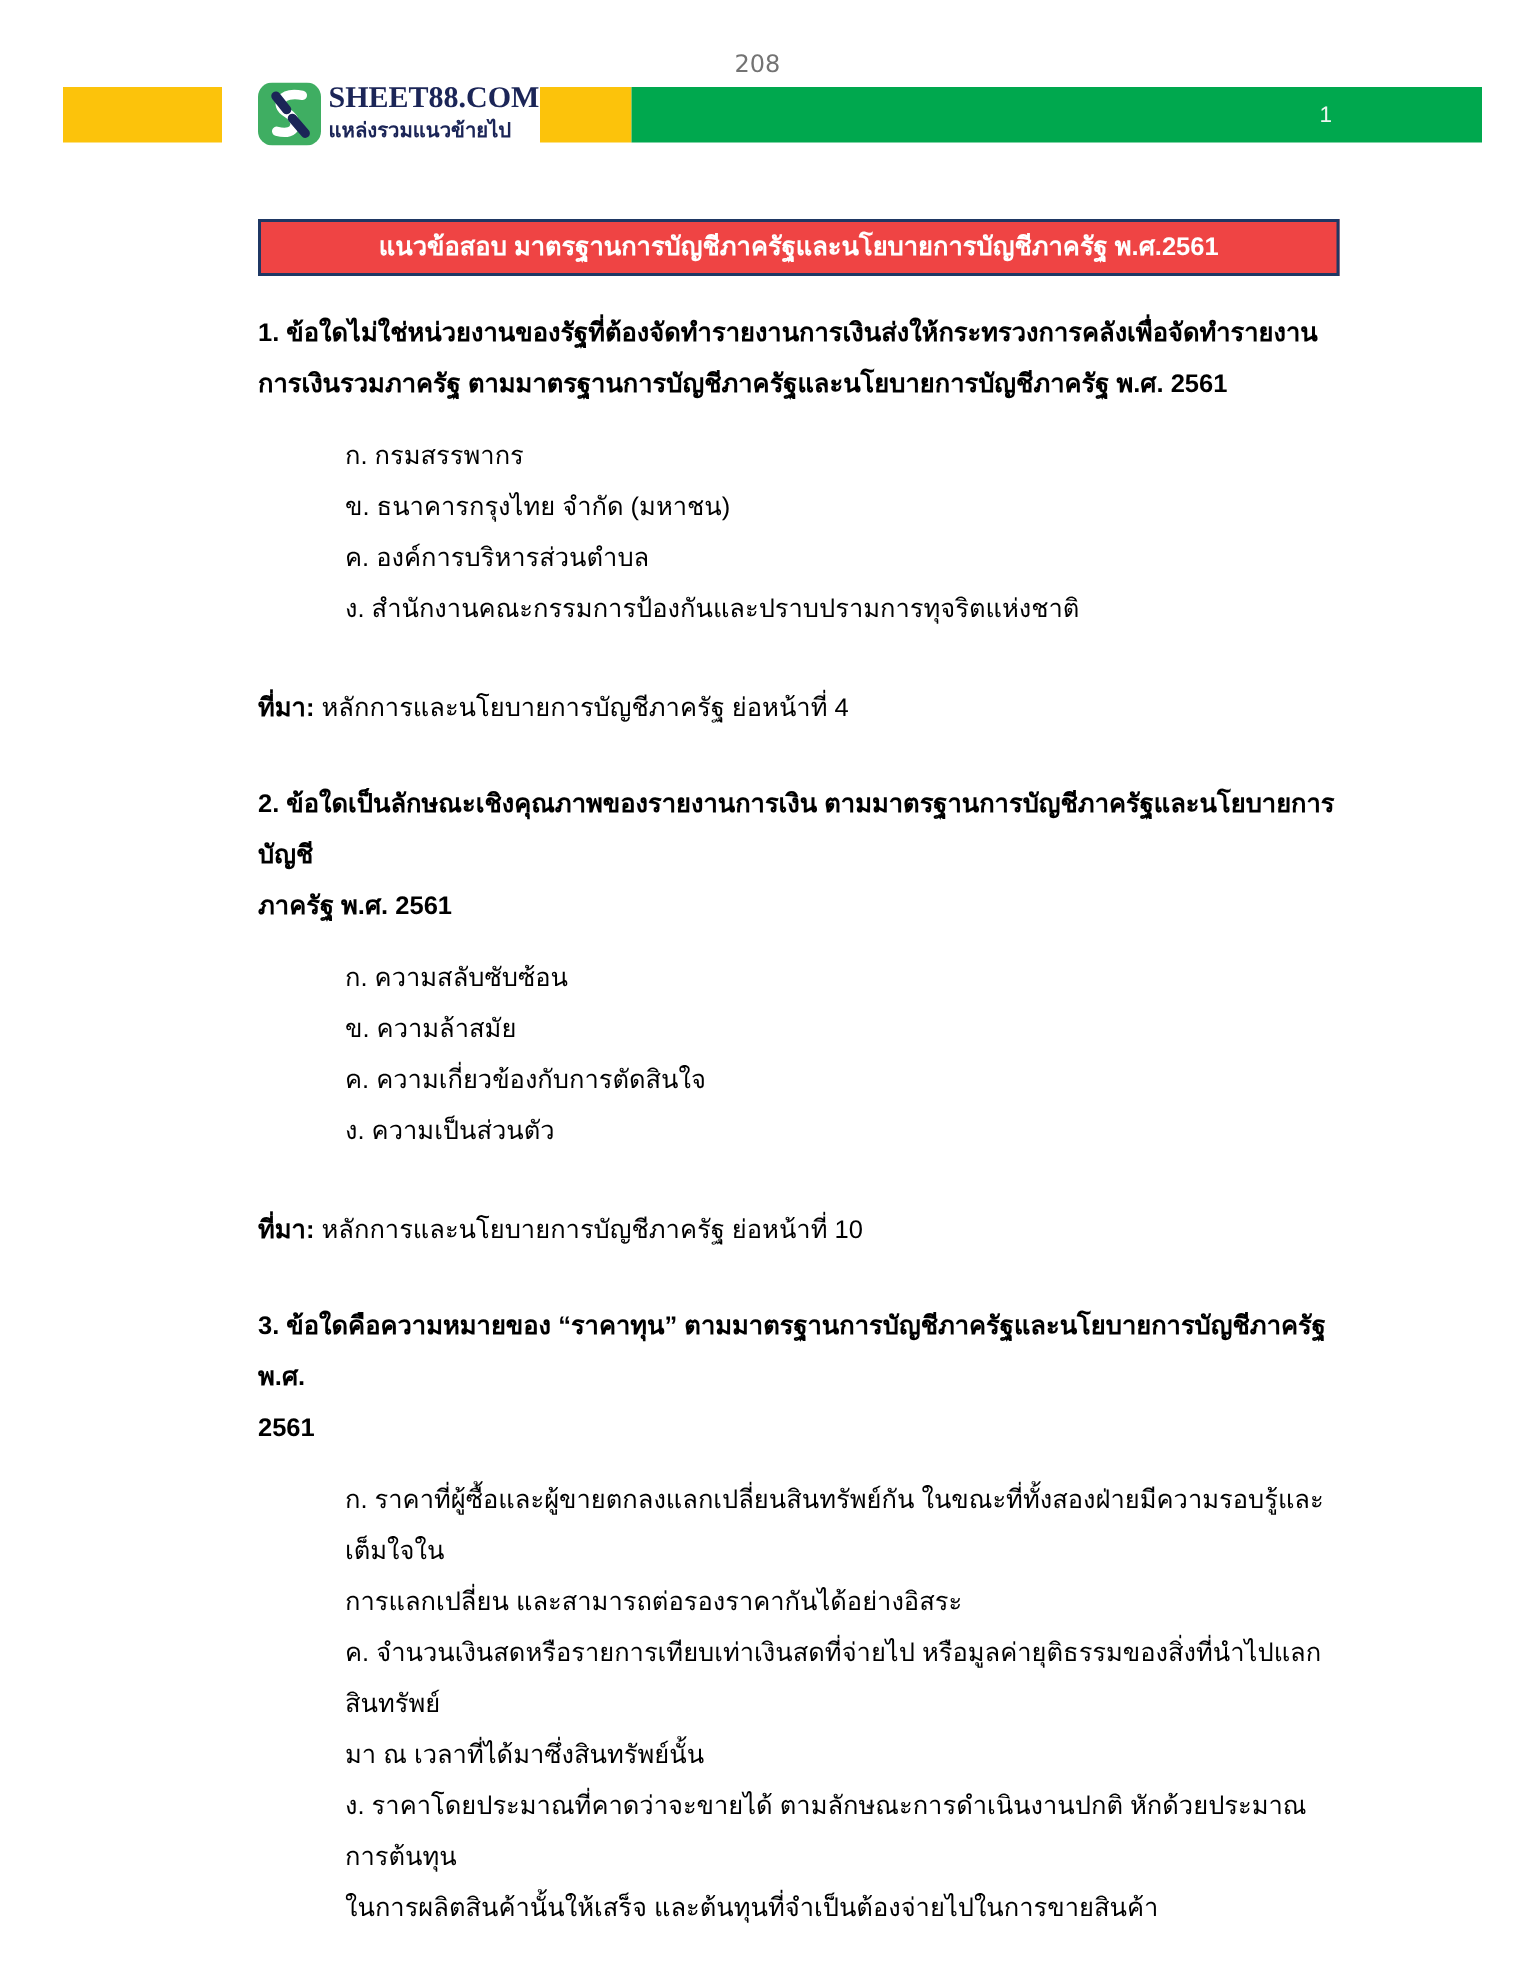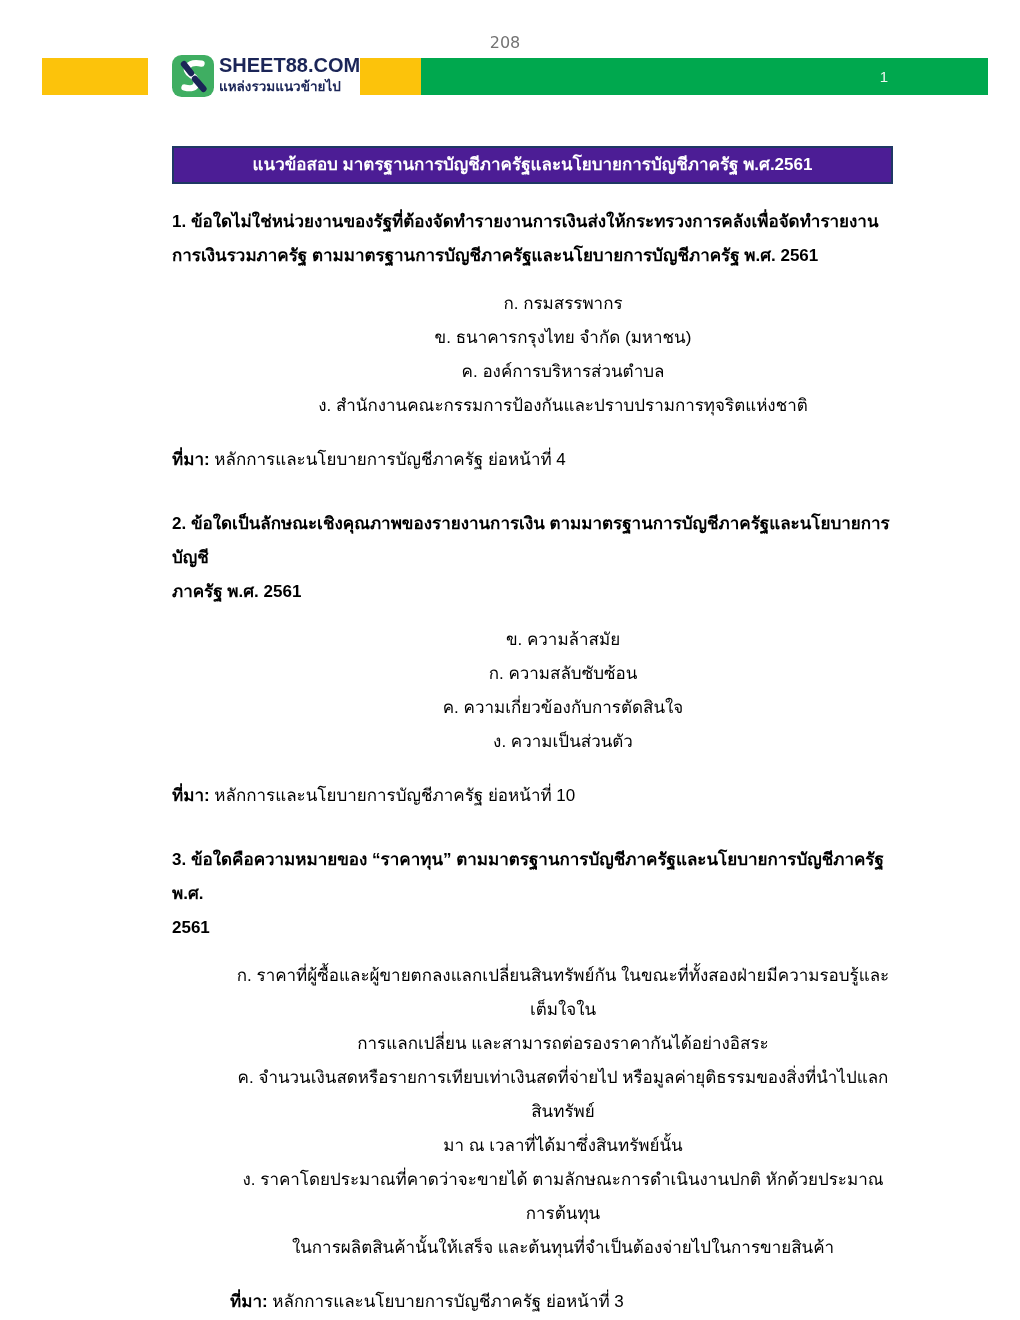--- a/index.html
+++ b/index.html
@@ -22,45 +22,45 @@
   .accent.yellow-left{left:42px;width:106px;background:#FCC30B;}
   .accent.yellow-mid{left:360px;width:61px;background:#FCC30B;}
   .accent.green-bar{left:421px;width:567px;background:#00A84E;}
   .green-bar .pg{
     position:absolute;right:100px;top:0;height:37px;line-height:37px;
     color:#EDF6F0;font-size:15px;
   }
   .logo{position:absolute;left:172px;top:55px;width:42px;height:42px;}
   .brand-text{
     position:absolute;left:219px;top:55px;width:180px;
-    color:#1B2557;line-height:1;
+    color:#1B2557;line-height:1;font-family:Liberation Serif, serif;
   }
   .brand-name{font-size:20px;font-weight:bold;letter-spacing:0px;}
   .brand-tagline{font-size:13.5px;font-weight:bold;margin-top:5px;}
 
   
   .banner{
     position:absolute;left:172px;top:146px;width:717px;height:34px;
-    background:#4c1d95;border:2px solid #1F3864;
+    background:#ef4444;border:2px solid #1F3864;
     color:#fff;font-weight:bold;font-size:17px;
     text-align:center;line-height:34px;
     white-space:nowrap;
   }
 
   
   .content{
     position:absolute;left:172px;top:205px;width:724px;
     font-size:17px;line-height:34px;
   }
   .q-block{margin-top:0;}
   .q-block + .q-block{margin-top:30px;}
   .q-text{font-weight:bold;white-space:pre-line;}
   .options{margin-top:14px;margin-left:58px;}
-  .option{white-space:pre-line;text-align:center;}
-  .source{margin-top:20px;}
+  .option{white-space:pre-line;}
+  .source{margin-top:32px;}
   .source.indent{margin-left:58px;}
   .src-label{font-weight:bold;}
 </style>
 </head>
 <body>
 
 <div class="top-num">208</div>
 
 <div class="accent yellow-left"></div>
 <div class="accent yellow-mid"></div>
@@ -96,22 +96,22 @@
     </div>
     <div class="source">
       <span class="src-label">ที่มา:</span><span> หลักการและนโยบายการบัญชีภาครัฐ ย่อหน้าที่ 4</span>
     </div>
   </div>
 
   <div class="q-block">
     <div class="q-text">2. ข้อใดเป็นลักษณะเชิงคุณภาพของรายงานการเงิน ตามมาตรฐานการบัญชีภาครัฐและนโยบายการบัญชี
 ภาครัฐ พ.ศ. 2561</div>
     <div class="options">
+      <div class="option">ก. ความสลับซับซ้อน</div>
       <div class="option">ข. ความล้าสมัย</div>
-      <div class="option">ก. ความสลับซับซ้อน</div>
       <div class="option">ค. ความเกี่ยวข้องกับการตัดสินใจ</div>
       <div class="option">ง. ความเป็นส่วนตัว</div>
     </div>
     <div class="source">
       <span class="src-label">ที่มา:</span><span> หลักการและนโยบายการบัญชีภาครัฐ ย่อหน้าที่ 10</span>
     </div>
   </div>
 
   <div class="q-block">
     <div class="q-text">3. ข้อใดคือความหมายของ “ราคาทุน” ตามมาตรฐานการบัญชีภาครัฐและนโยบายการบัญชีภาครัฐ พ.ศ.

